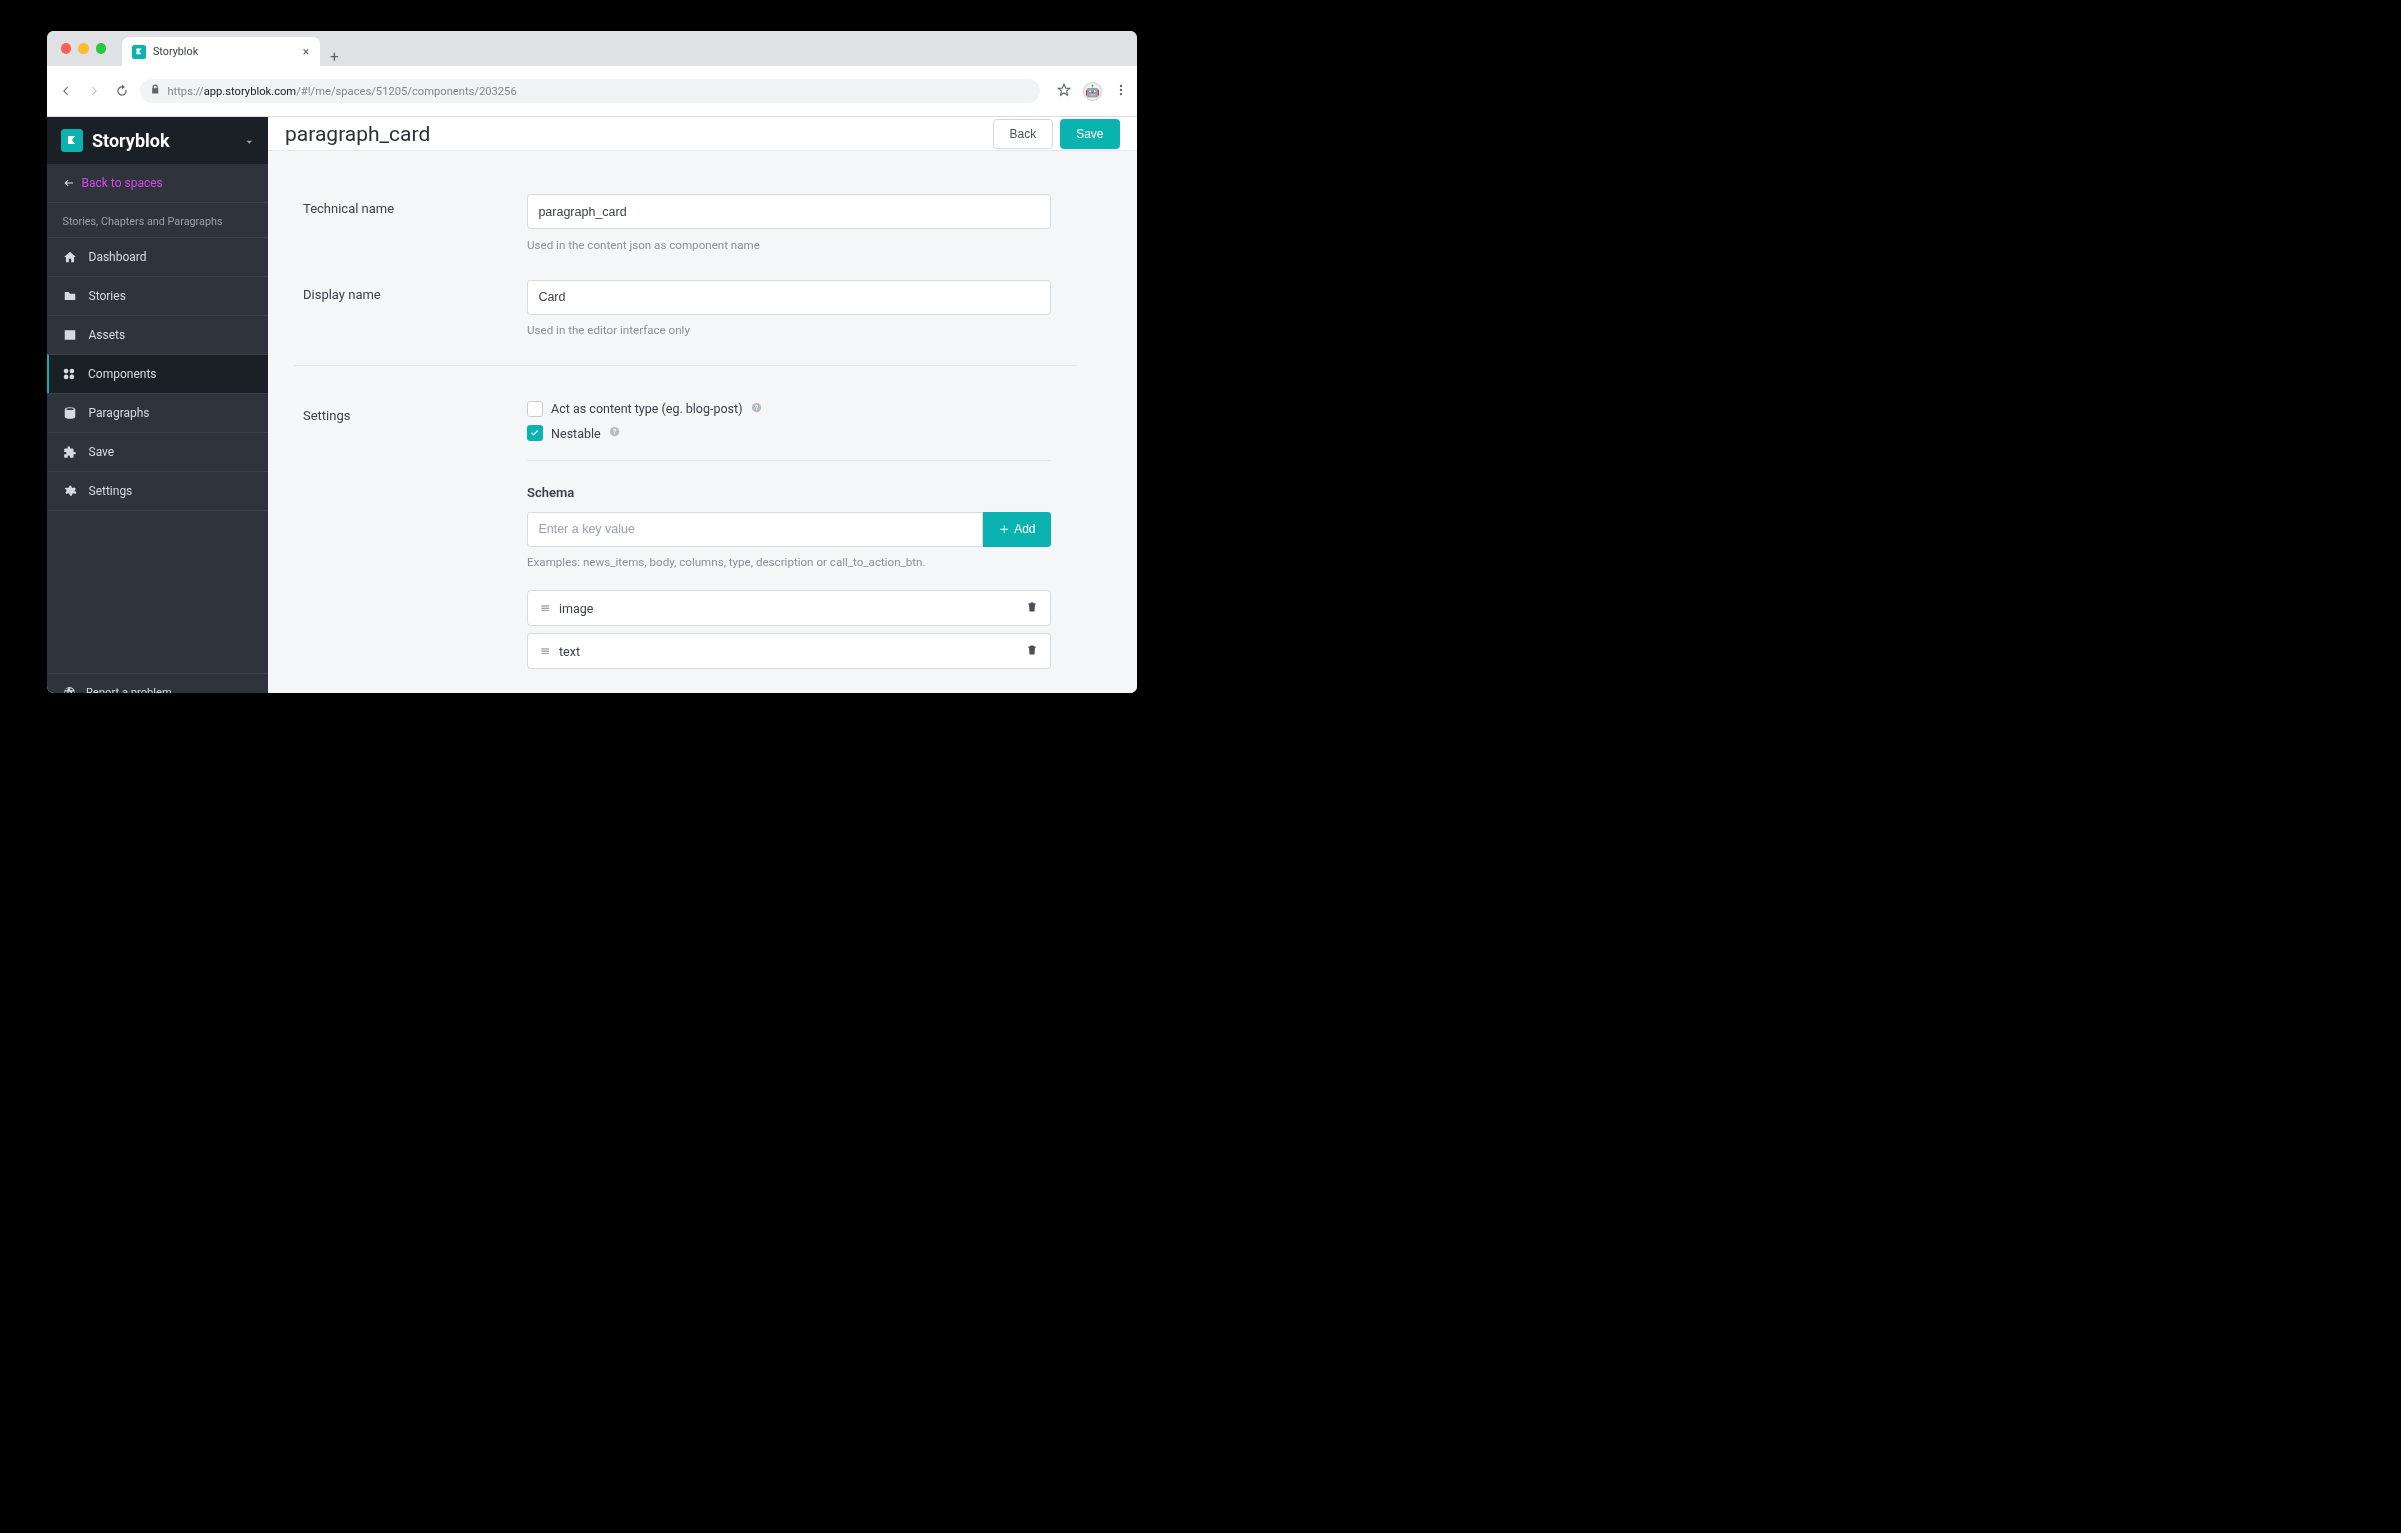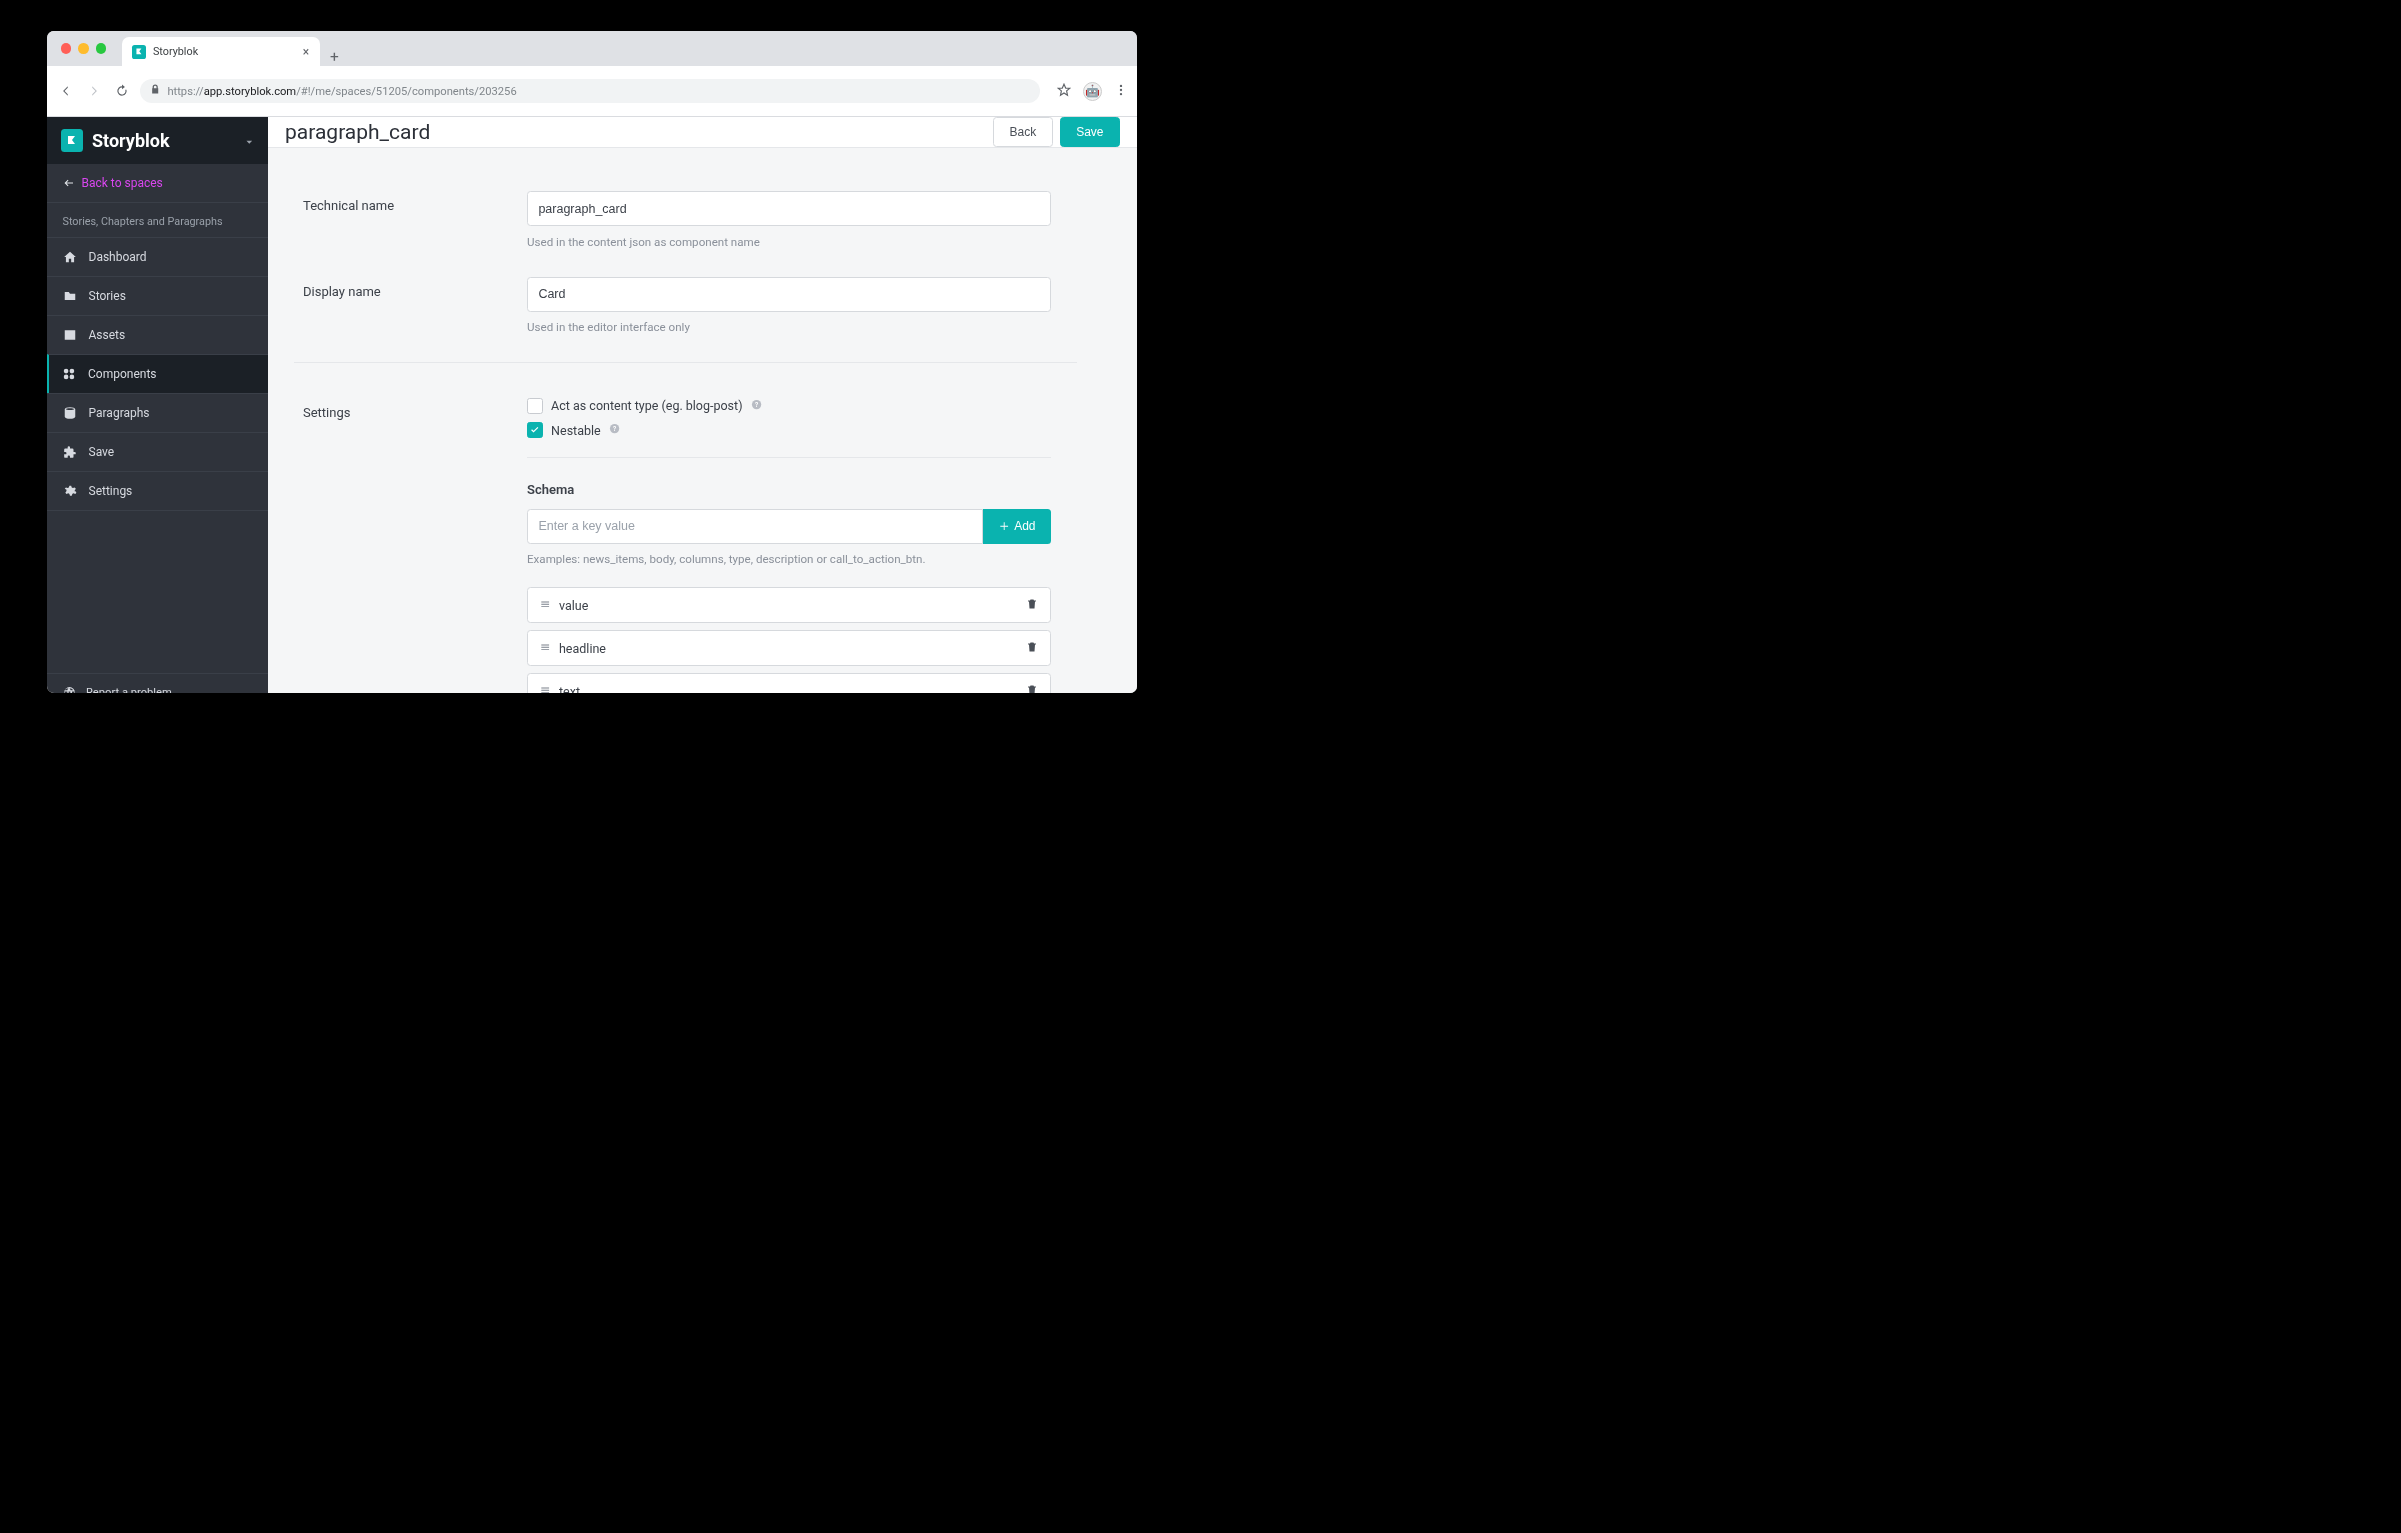--- a/index.html
+++ b/index.html
@@ -427,30 +427,21 @@
                 <span>Add</span>
               </button>
             </div>
             <div class="help-text">Examples: news_items, body, columns, type, description or call_to_action_btn.</div>
 
             <div class="schema-list">
               <div class="schema-item">
                 <span class="drag-handle"><svg viewBox="0 0 24 24">
                       <path d="M3 6h18v2H3zm0 5h18v2H3zm0 5h18v2H3z"></path>
                     </svg></span>
-                <span>value</span>
-                <span class="trash"><svg viewBox="0 0 24 24">
-                      <path d="M6 7h12l-1 14H7zm3-4h6l1 2h4v2H4V5h4z"></path>
-                    </svg></span>
-              </div>
-              <div class="schema-item">
-                <span class="drag-handle"><svg viewBox="0 0 24 24">
-                      <path d="M3 6h18v2H3zm0 5h18v2H3zm0 5h18v2H3z"></path>
-                    </svg></span>
-                <span>headline</span>
+                <span>image</span>
                 <span class="trash"><svg viewBox="0 0 24 24">
                       <path d="M6 7h12l-1 14H7zm3-4h6l1 2h4v2H4V5h4z"></path>
                     </svg></span>
               </div>
               <div class="schema-item">
                 <span class="drag-handle"><svg viewBox="0 0 24 24">
                       <path d="M3 6h18v2H3zm0 5h18v2H3zm0 5h18v2H3z"></path>
                     </svg></span>
                 <span>text</span>
                 <span class="trash"><svg viewBox="0 0 24 24">

